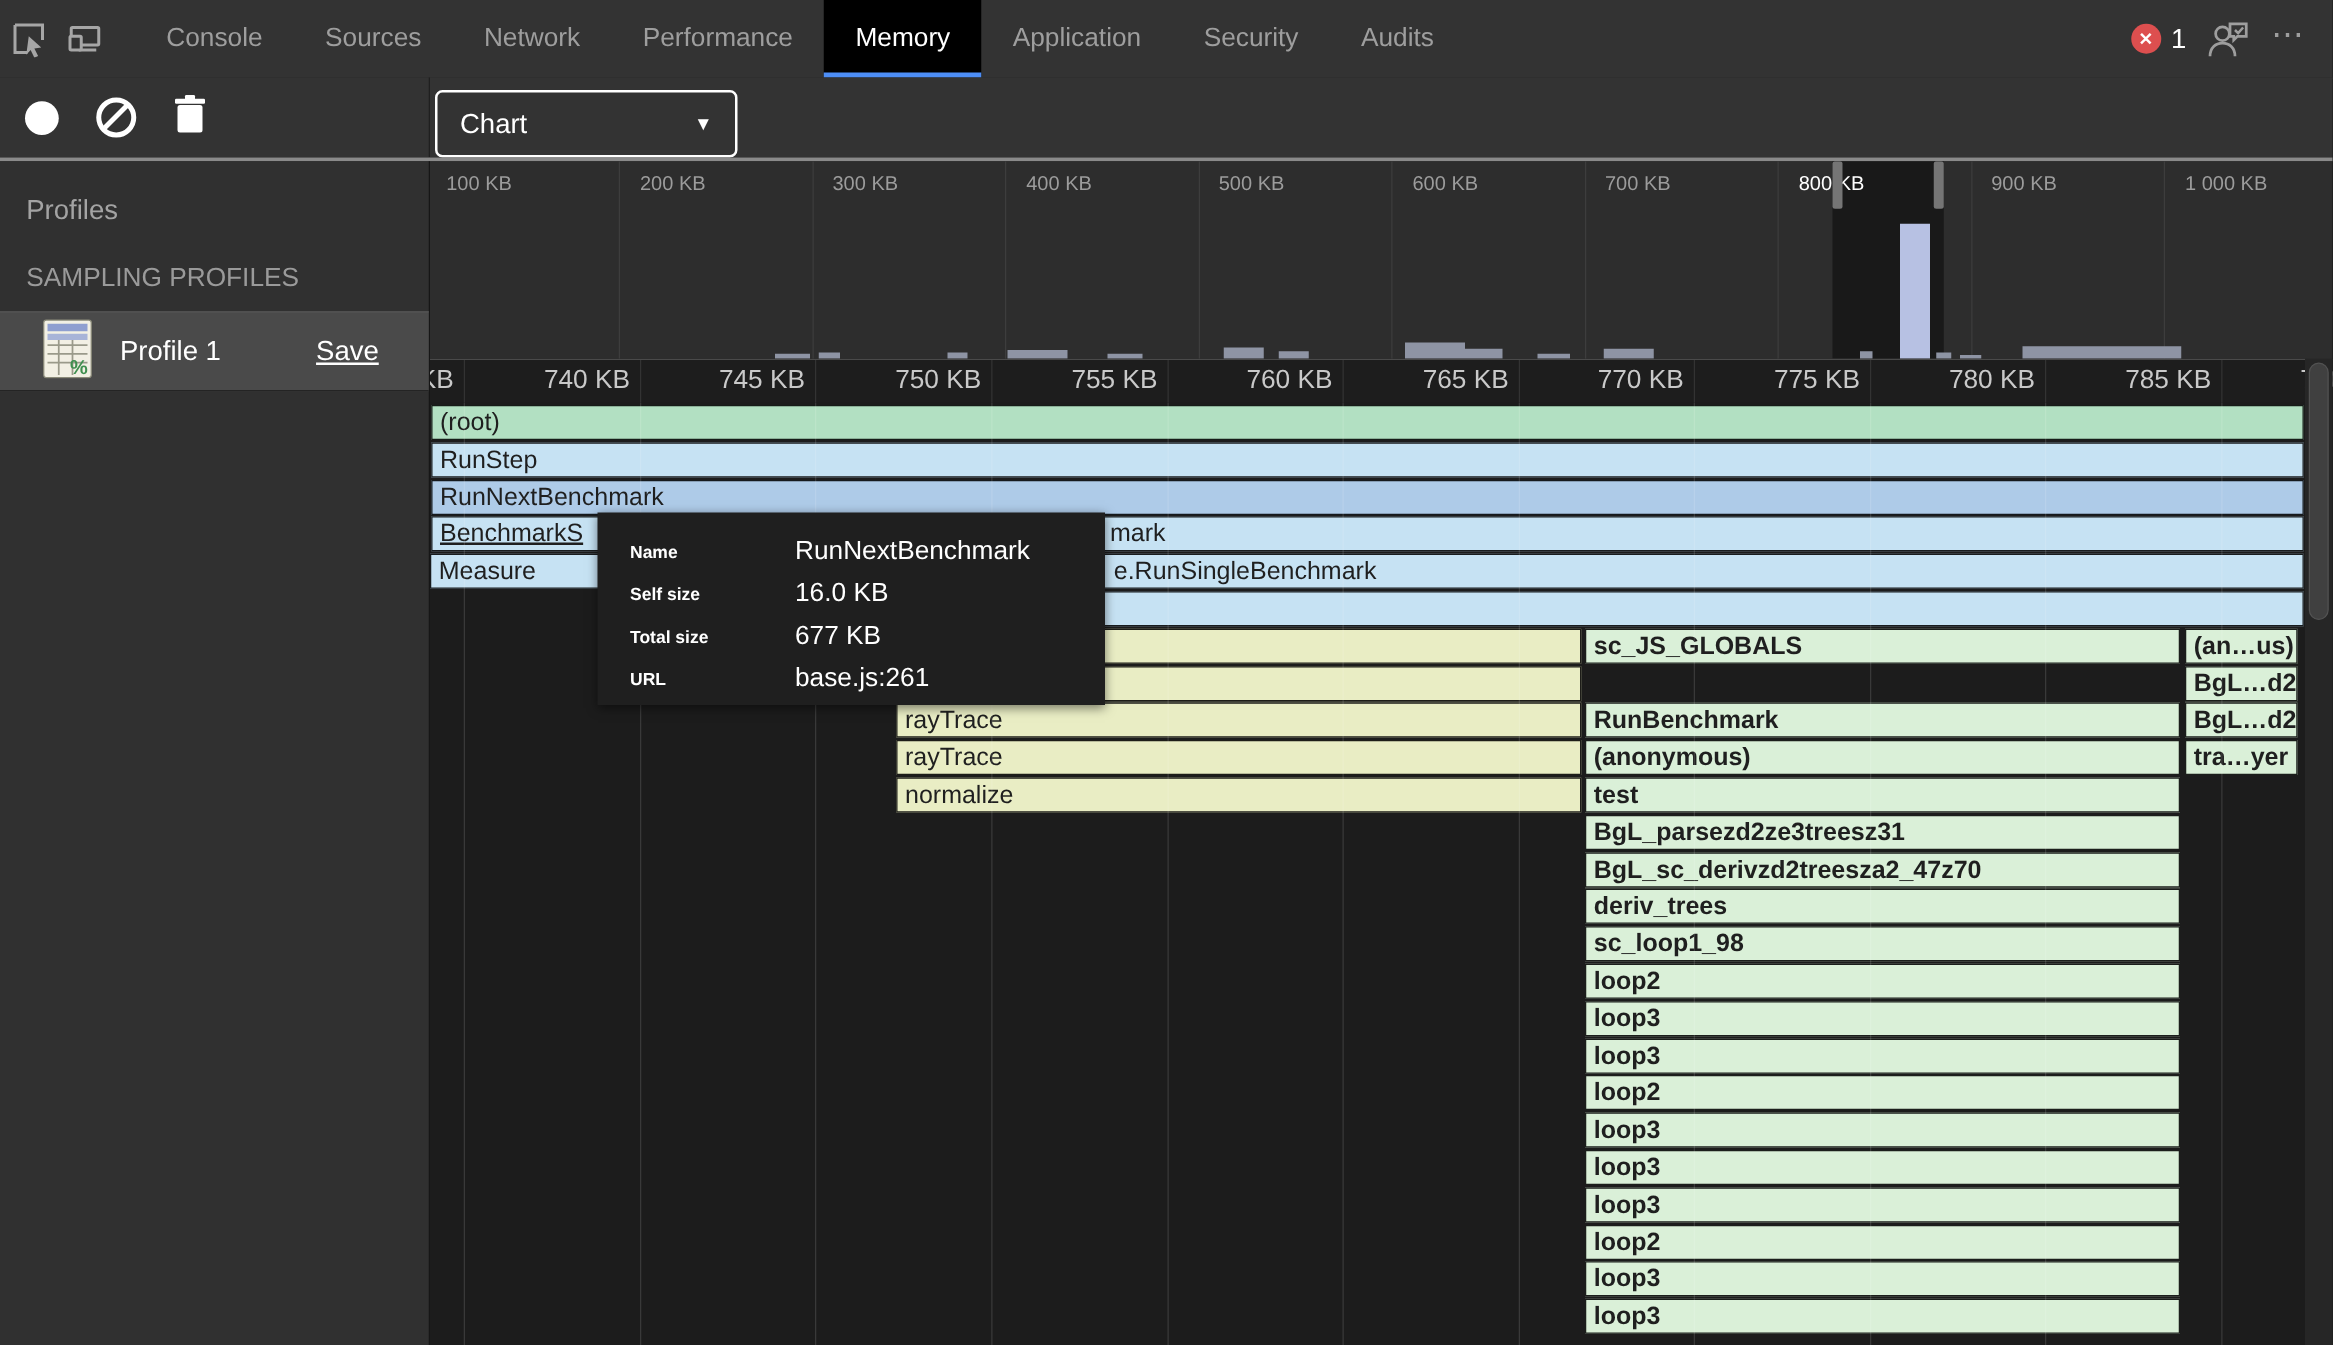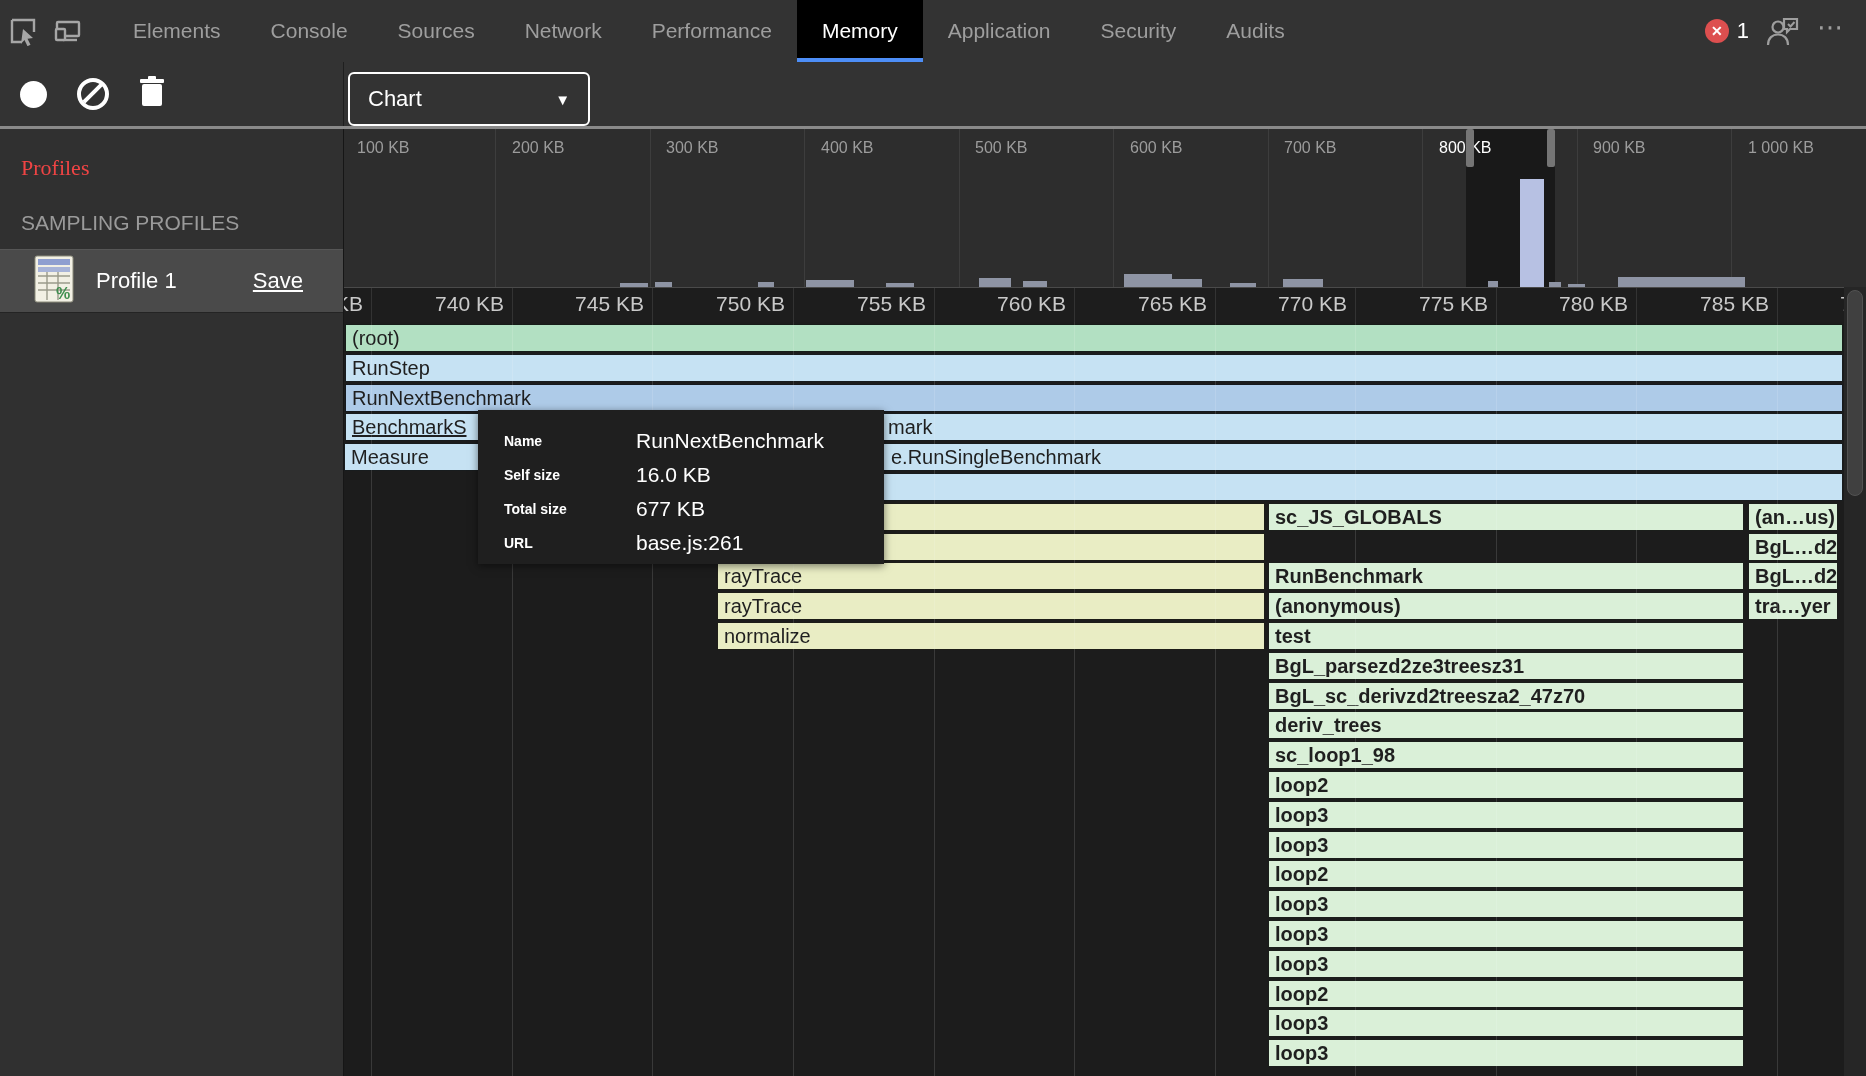--- a/index.html
+++ b/index.html
@@ -32,21 +32,21 @@
   .trash{cursor:pointer}
   .select{position:absolute;left:348px;top:10px;width:242px;height:54px;border:2px solid #ffffff;border-radius:6px;
     color:#ffffff;font-size:22px;display:flex;align-items:center;padding:0 18px;box-sizing:border-box;
     background:#333333;cursor:pointer;}
   .select .caret{margin-left:auto;font-size:15px;}
   .hr-light{position:absolute;left:0;top:126px;width:1866px;height:3px;background:#8a8a8a;}
 
   
   .sidebar{position:absolute;left:0;top:129px;width:344px;height:947px;background:#303030;
     border-right:1px solid #161616;box-sizing:border-box;}
-  .sb-title{color:#ef4444;font-size:22px;padding:26px 0 0 21px;font-family:Liberation Serif, serif;}
+  .sb-title{color:#a3a3a3;font-size:22px;padding:26px 0 0 21px;}
   .sb-section{color:#9a9a9a;font-size:21px;padding:30px 0 14px 21px;}
   .sb-item{height:62px;background:#4a4a4a;display:flex;align-items:center;cursor:pointer;
     border-top:1px solid #565656;border-bottom:1px solid #242424;}
   .sb-item .picon{margin-left:34px;margin-right:22px;}
   .sb-item .pname{color:#ffffff;font-size:22px;}
   .sb-item .psave{margin-left:auto;margin-right:40px;color:#ffffff;font-size:22px;text-decoration:underline;cursor:pointer;}
 
   
   .main{position:absolute;left:344px;top:129px;width:1522px;height:947px;overflow:hidden;}
   .overview{position:absolute;left:0;top:0;width:1522px;height:158px;background:#2d2d2d;cursor:crosshair;}
@@ -98,21 +98,20 @@
       </svg>
     </div>
     <div class="hicon">
       <svg width="32" height="30" viewBox="0 0 32 30" fill="none" stroke="#a6a6a6" stroke-width="2.4">
         <rect x="4" y="6" width="22" height="14" rx="1"></rect>
         <path d="M10 24 h14"></path>
         <rect x="3" y="13" width="9" height="11" rx="1" fill="#333" stroke="#a6a6a6"></rect>
       </svg>
     </div>
     <div class="tabs" id="tabs">
-        <div class="tab">Elements</div>
         <div class="tab">Console</div>
         <div class="tab">Sources</div>
         <div class="tab">Network</div>
         <div class="tab">Performance</div>
         <div class="tab active">Memory<div class="underline"></div></div>
         <div class="tab">Application</div>
         <div class="tab">Security</div>
         <div class="tab">Audits</div>
       </div>
     <div class="hdr-right">

